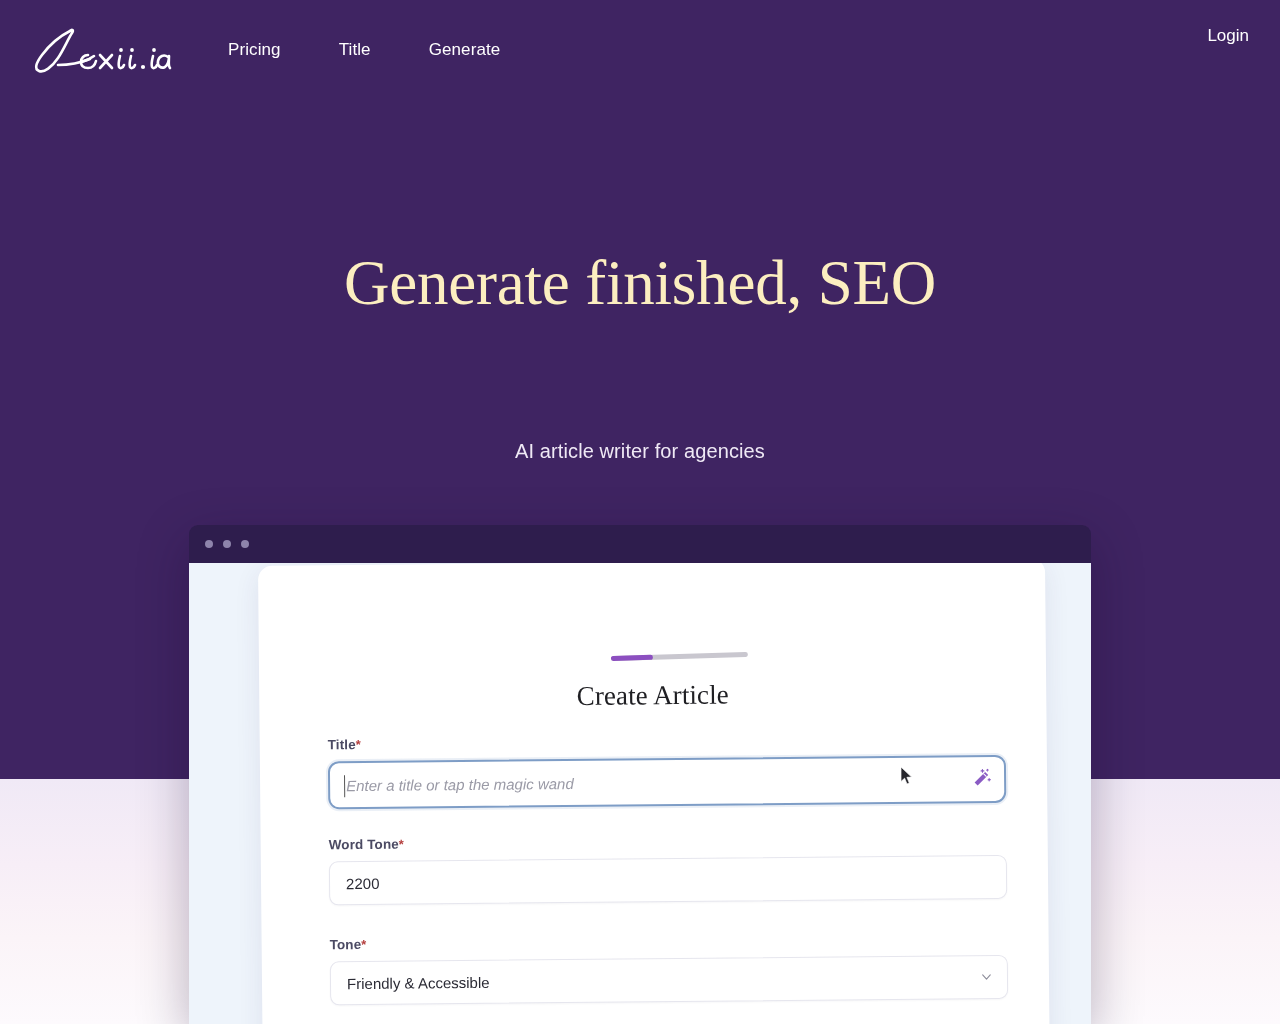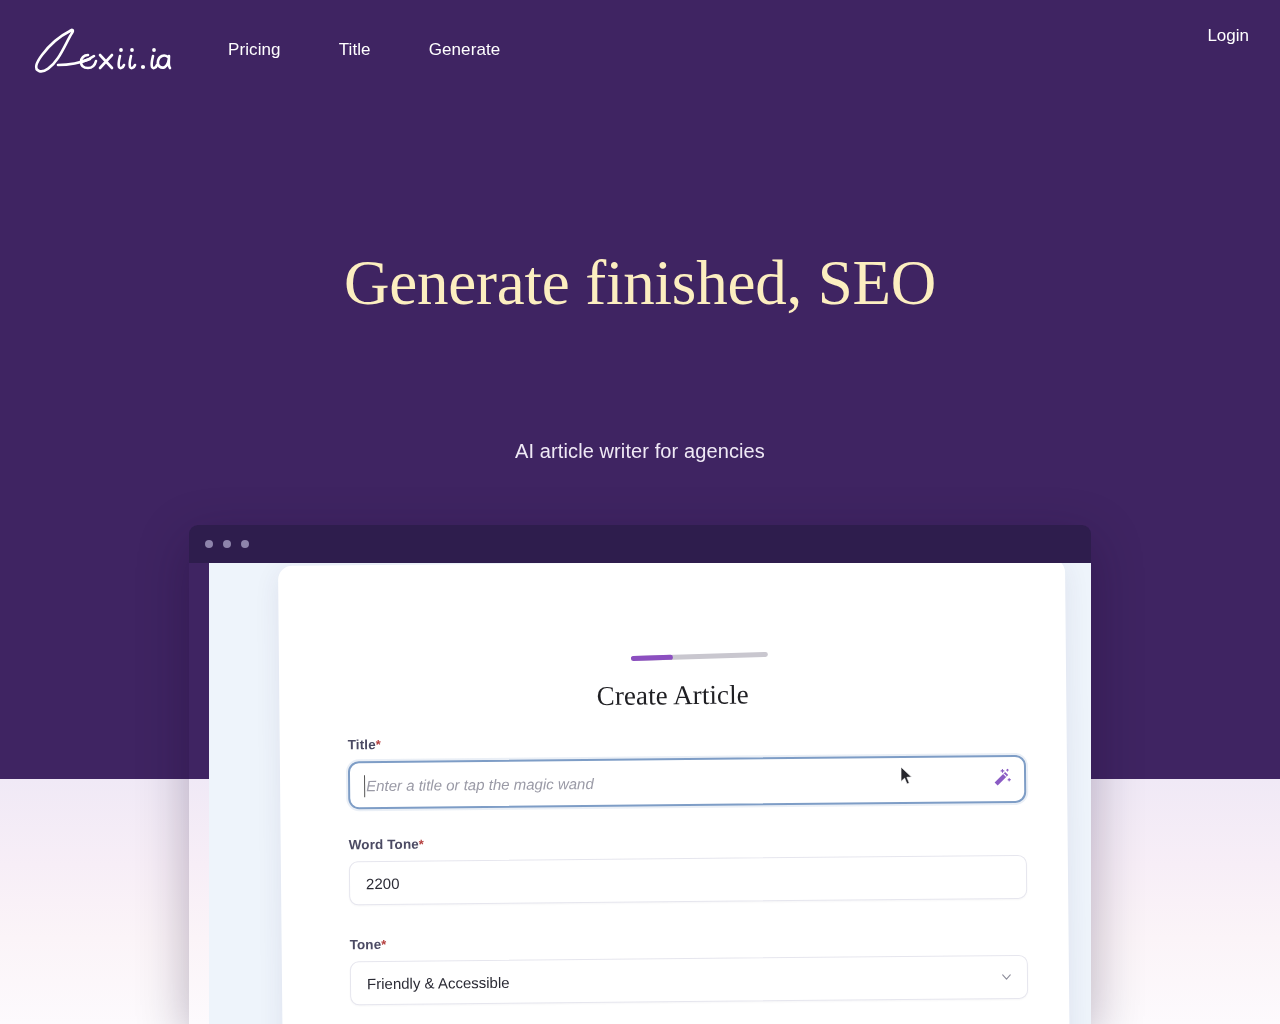--- a/index.html
+++ b/index.html
@@ -120,21 +120,20 @@
     background:#2e1d4d;
   }
   .dots { position:absolute; left:16px; top:15px; display:flex; gap:10px; }
   .dot { width:8px; height:8px; border-radius:50%; background:#8e84ab; }
 
   .mock-body {
     position:absolute; left:0; top:38px;
     width:902px; height:461px;
     background:#eef4fb;
     overflow:hidden;
-    margin-left:20px;
   }
 
   
   .app-card {
     position:absolute;
     left:69px; top:3px;
     width:787px; height:500px;
     background:#ffffff;
     border-radius:14px;
     transform:rotate(-0.55deg);

